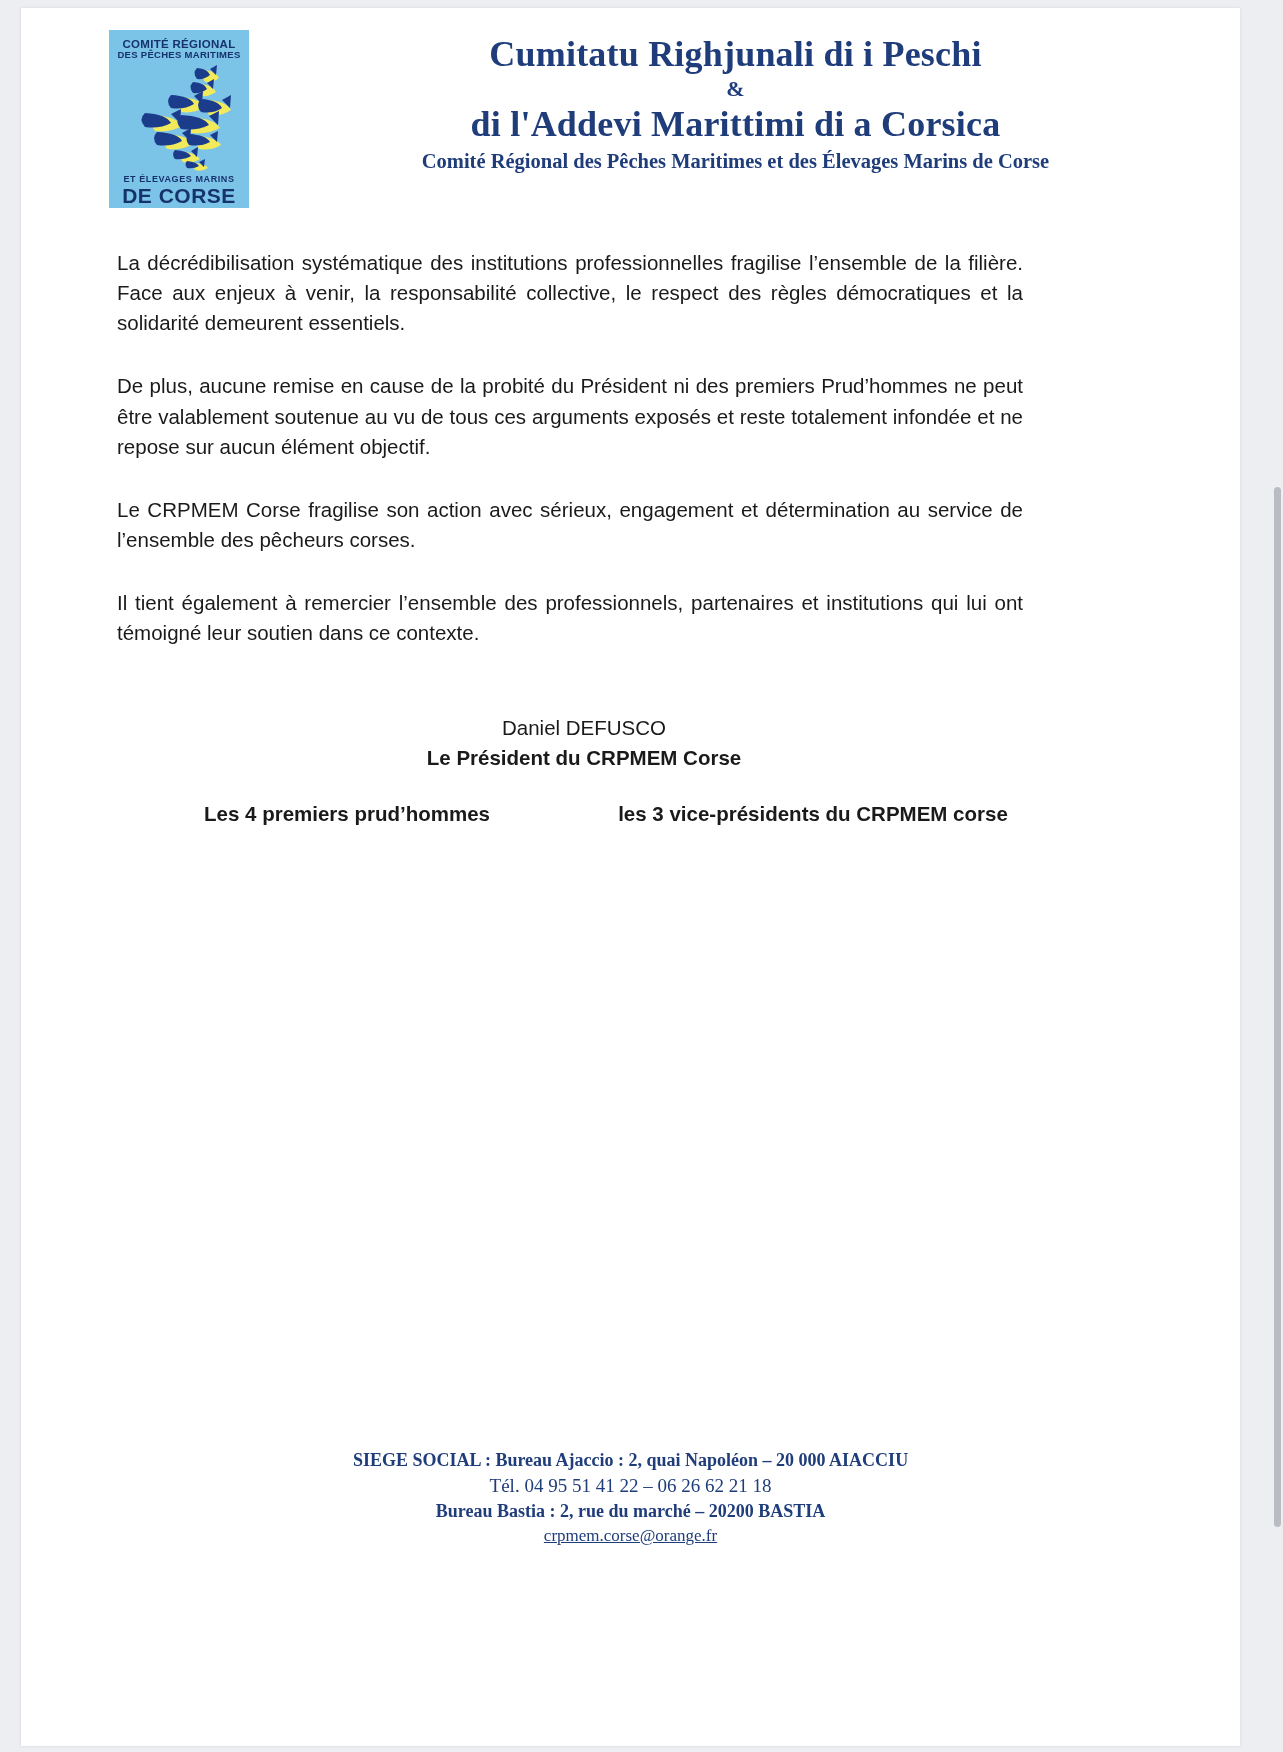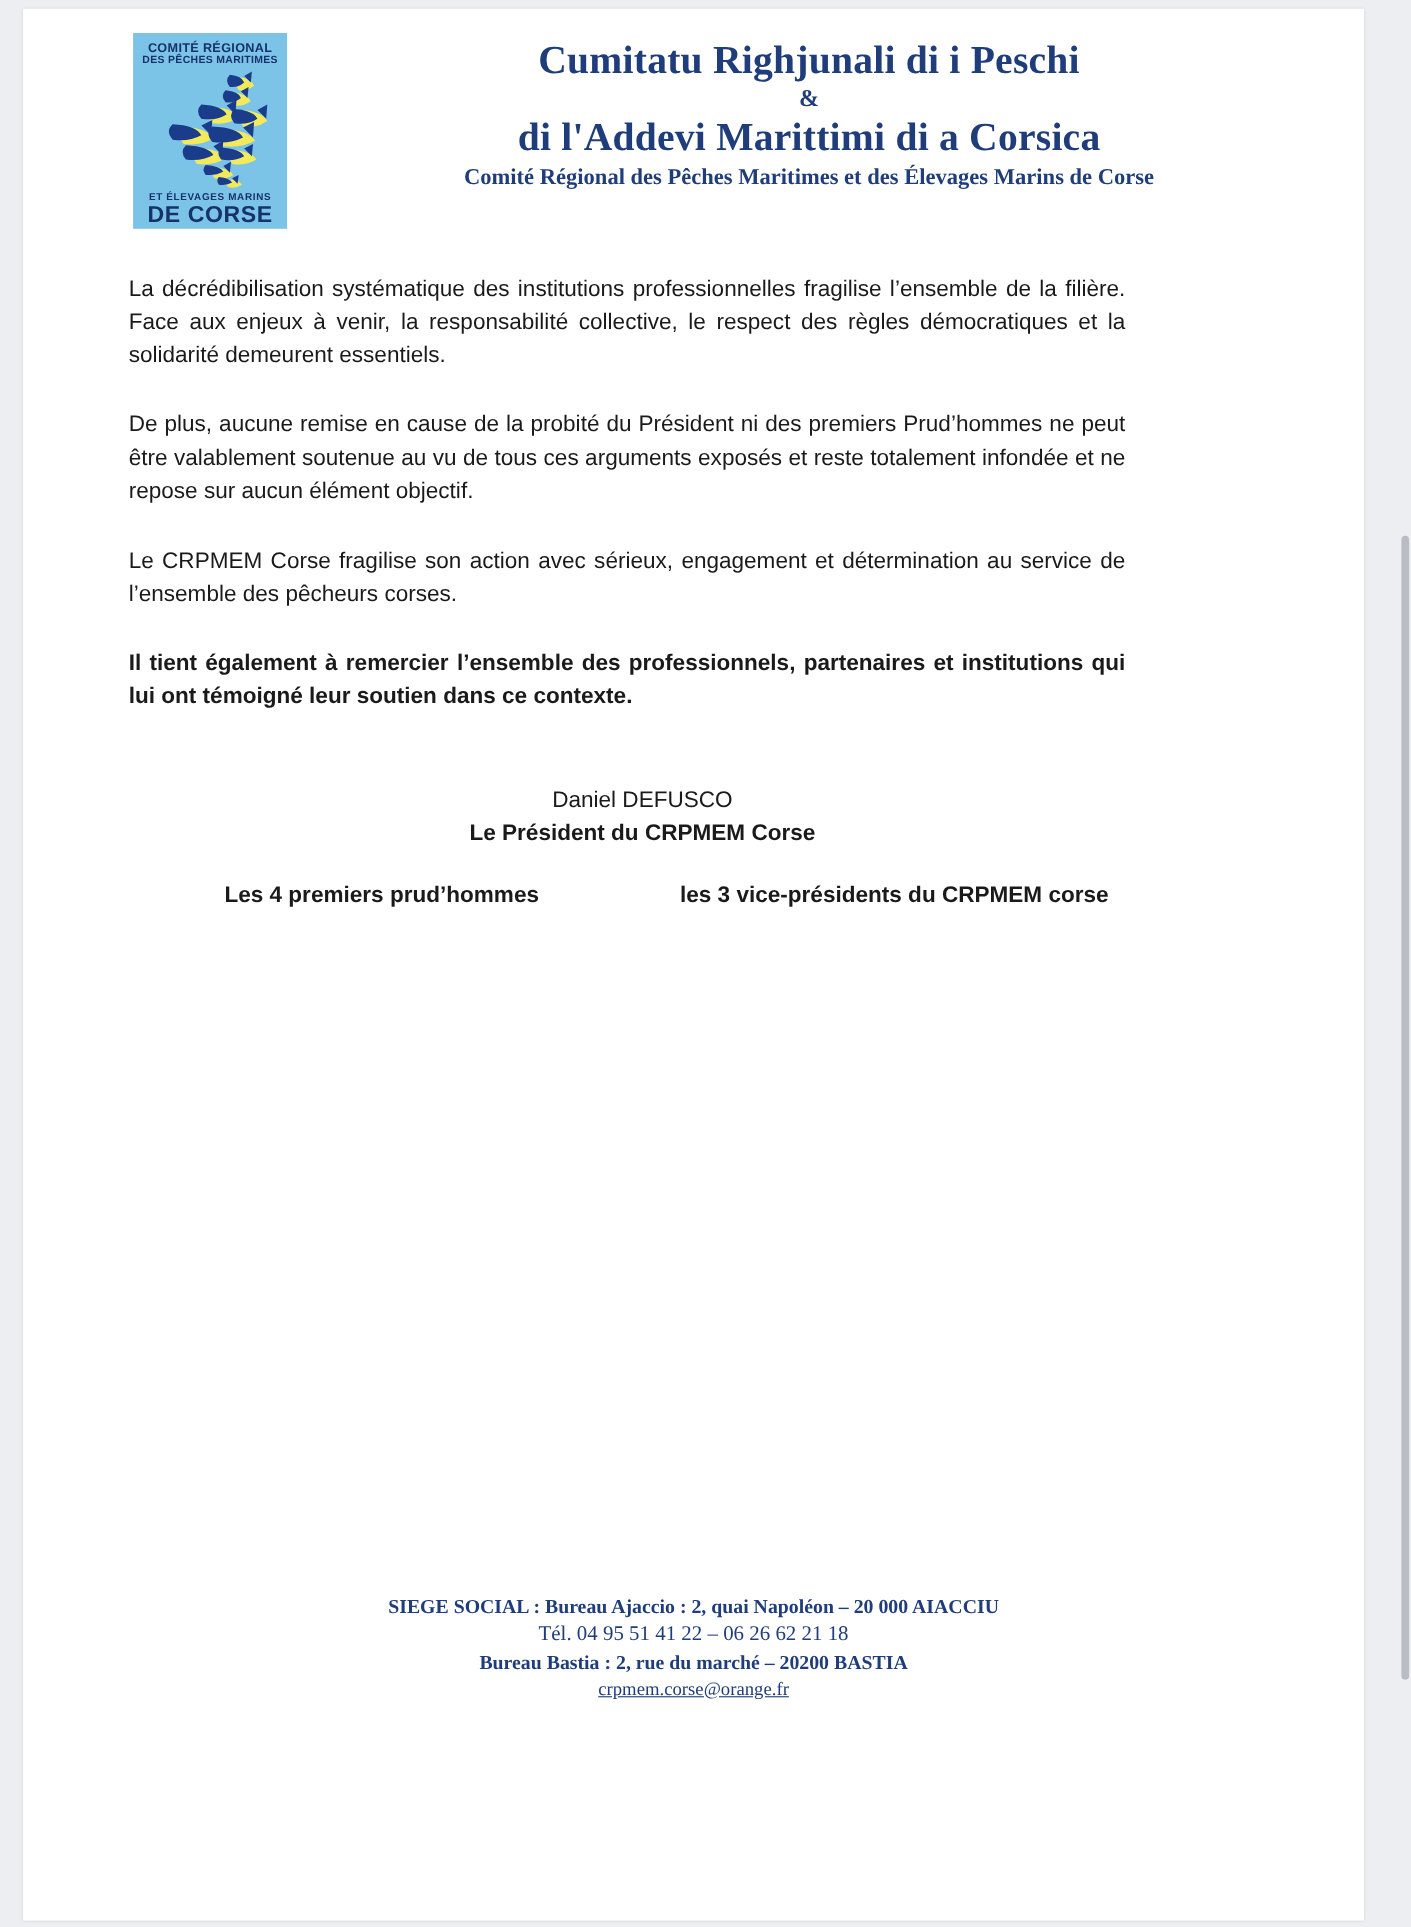--- a/index.html
+++ b/index.html
@@ -32,21 +32,21 @@
     position:absolute;right:2px;top:487px;width:7px;height:1040px;
     background:#b9bdc3;border-radius:4px;
   }
 
   
   .header{
     position:relative;
     height:220px;
   }
   .logo{
-    position:absolute;left:100px;top:22px;
+    position:absolute;left:88px;top:22px;
     width:140px;height:178px;
     background:#7cc3e8;
     overflow:hidden;
   }
   .logo-top{
     position:absolute;left:0;right:0;top:8px;
     text-align:center;
     color:#16326b;
     font-family:"Liberation Sans",sans-serif;
     font-weight:bold;
@@ -92,21 +92,21 @@
   }
   p.para{
     margin:0 0 33px 0;
     font-family:"Liberation Sans",sans-serif;
     font-size:20.5px;
     line-height:1.47;
     color:#1a1a1a;
     text-align:justify;
     text-justify:inter-word;
   }
-  p.para:last-child{margin-bottom:12px;font-weight:bold;}
+  p.para:last-child{margin-bottom:12px;}
 
   
   .signature{
     position:absolute;left:96px;top:705px;width:906px;
   }
   .sig-name{
     text-align:center;
     font-size:20.5px;
     color:#1a1a1a;
     padding-left:28px;

